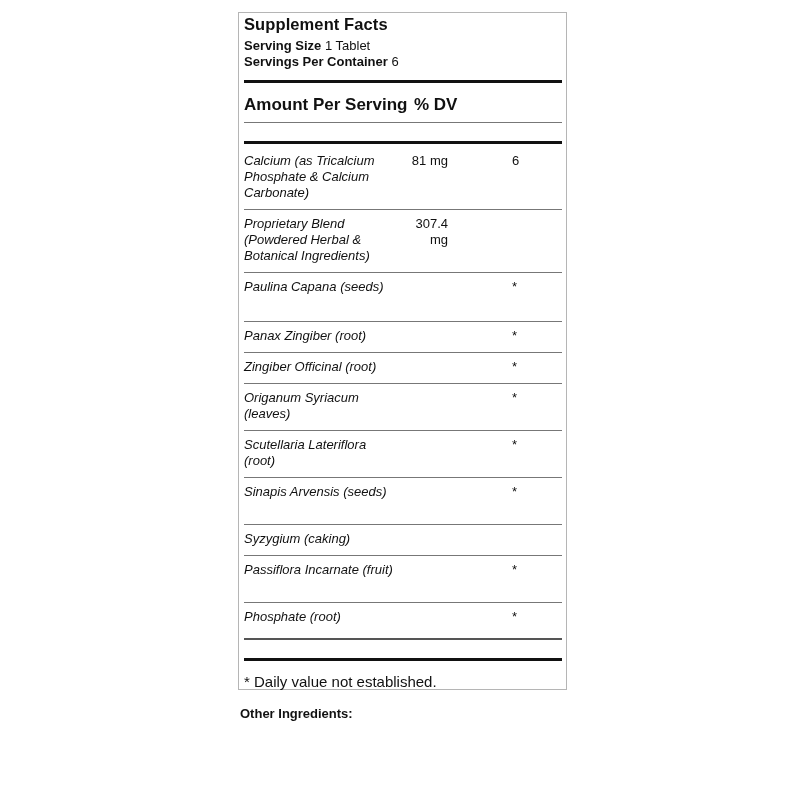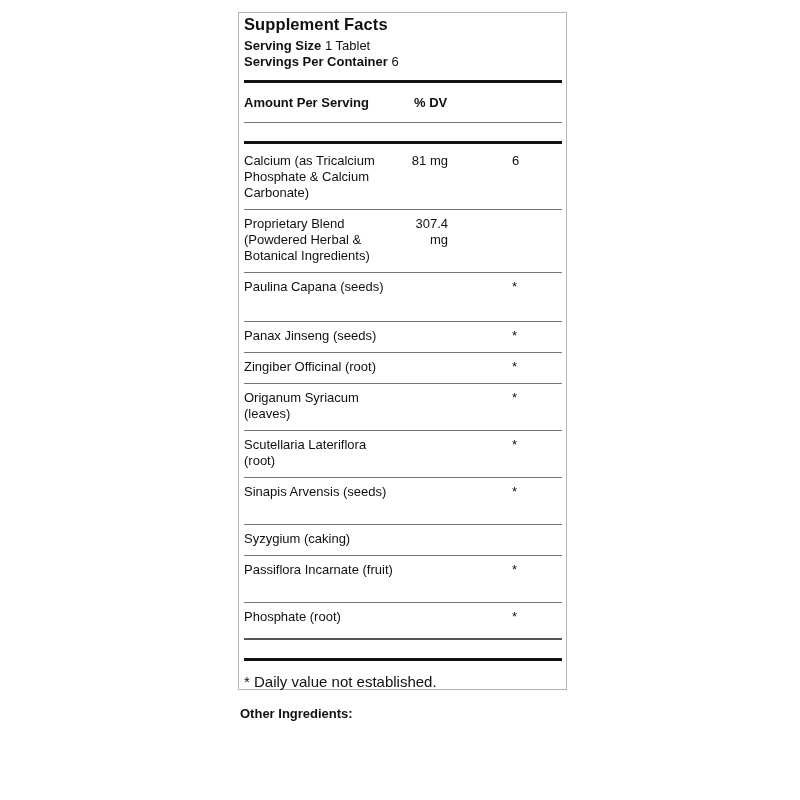--- a/index.html
+++ b/index.html
@@ -7,23 +7,23 @@
          font-family: "Liberation Sans", sans-serif; color: #111; }
   .label { position: absolute; left: 238px; top: 12px; width: 329px; height: 678px;
            border: 1px solid #b5b5b5; box-sizing: border-box; }
   .inner { position: absolute; left: 5px; right: 4px; top: 0; bottom: 0; }
   .title { position: absolute; top: 2px; left: 0; font-size: 16.5px; font-weight: bold; letter-spacing: 0.1px; }
   .serv { position: absolute; left: 0; font-size: 13px; }
   .serv b { font-weight: bold; }
   .rule { position: absolute; left: 0; right: 0; background: #111; }
   .thick { height: 3px; }
   .thin { height: 1px; background: #777; }
-  .hdr { position: absolute; top: 82px; font-size: 13px; font-weight: bold; }
+  .hdr { position: absolute; top: 82px; font-size: 17px; font-weight: bold; }
   .row { position: absolute; left: 0; right: 0; font-size: 13px; line-height: 16px; }
-  .row .name { position: absolute; left: 0; top: 0; width: 150px; }
+  .row .name { position: absolute; left: 0; top: 0; width: 150px; font-style: italic; }
   .row .amt { position: absolute; left: 150px; top: 0; width: 54px; text-align: right; }
   .row .dv { position: absolute; left: 268px; top: 0; }
   .foot { position: absolute; top: 660px; left: 0; font-size: 15px; }
   .other { position: absolute; left: 240px; top: 706px; width: 340px; font-size: 13px; line-height: 16.5px; }
   .other .h { font-weight: bold; margin-bottom: 0; }
 </style>
 </head>
 <body>
 
 <div class="label">
@@ -56,21 +56,21 @@
           <div class="dv"></div>
         </div>
         <div class="rule thin" style="top: 259px;"></div>
         <div class="row" style="top: 266px;">
           <div class="name">Paulina Capana (seeds)</div>
           <div class="amt"></div>
           <div class="dv">*</div>
         </div>
         <div class="rule thin" style="top: 308px;"></div>
         <div class="row" style="top: 315px;">
-          <div class="name">Panax Jinseng (seeds)</div>
+          <div class="name">Panax Zingiber (root)</div>
           <div class="amt"></div>
           <div class="dv">*</div>
         </div>
         <div class="rule thin" style="top: 339px;"></div>
         <div class="row" style="top: 346px;">
           <div class="name">Zingiber Officinal (root)</div>
           <div class="amt"></div>
           <div class="dv">*</div>
         </div>
         <div class="rule thin" style="top: 370px;"></div>

